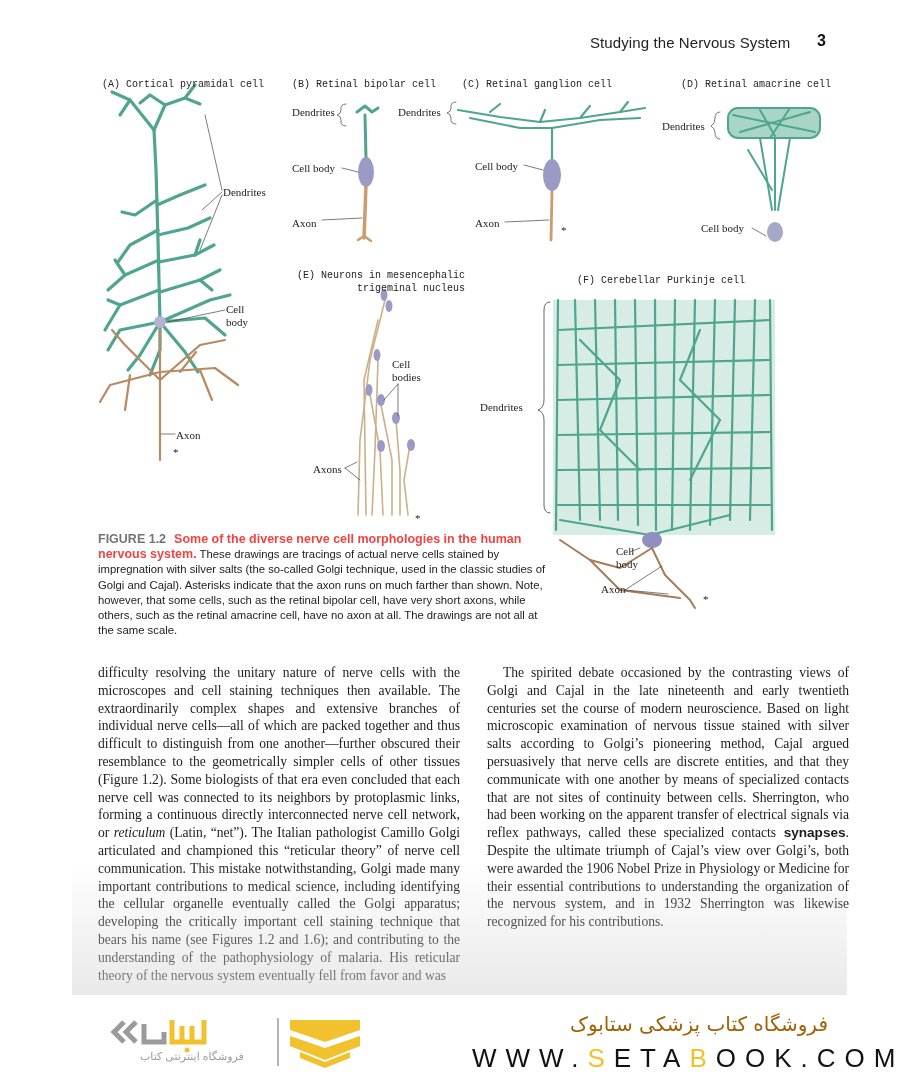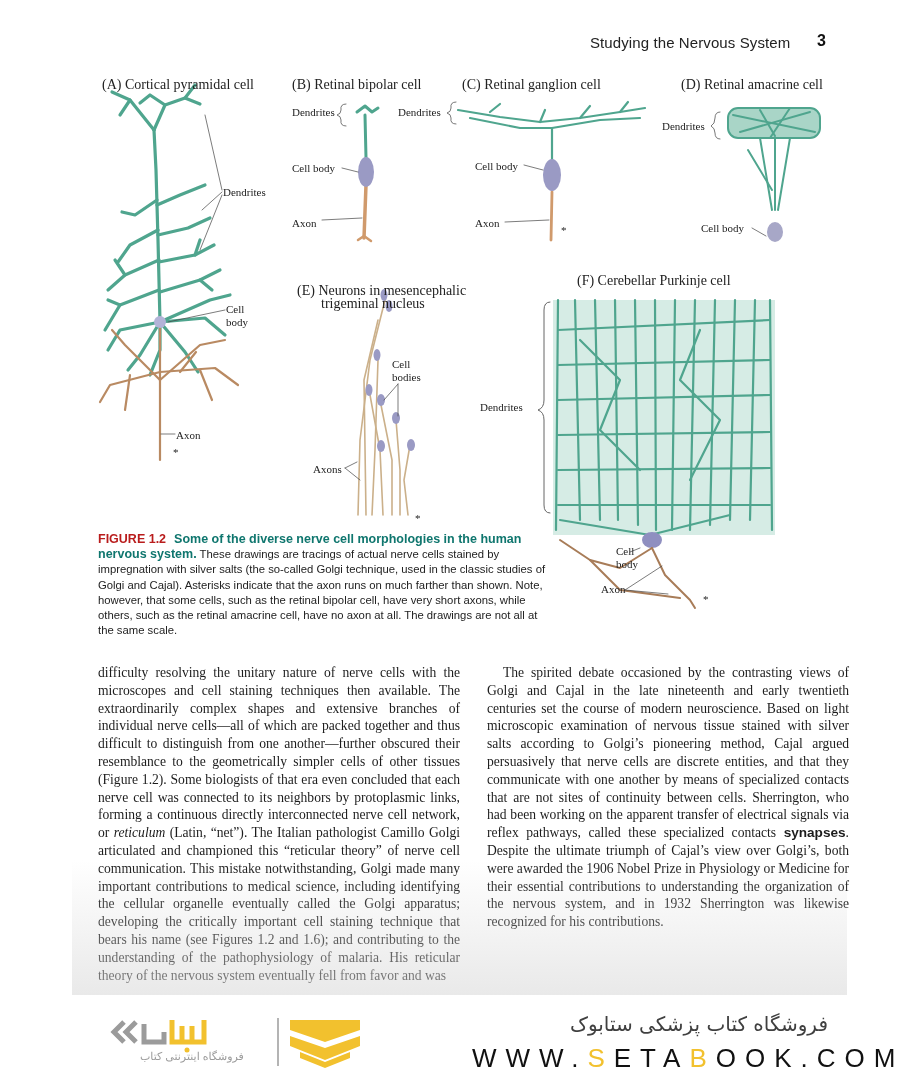--- a/index.html
+++ b/index.html
@@ -1,35 +1,35 @@
 <!DOCTYPE html>
 <html><head>
 <meta charset="utf-8">
 <style>
   html, body { margin:0; padding:0; }
   body { width:919px; height:1080px; background:#ffffff; position:relative; overflow:hidden; font-family:"DejaVu Serif", serif; color:#1f1f1f; }
   .page { position:absolute; left:72px; top:0; width:775px; height:995px; background:#ffffff; }
   .page-shadow { position:absolute; left:72px; top:860px; width:775px; height:135px; background:linear-gradient(to bottom, rgba(255,255,255,0) 0%, rgba(215,215,215,0.55) 100%); pointer-events:none; }
   .running-head { position:absolute; top:34px; left:590px; font-family:Liberation Sans, sans-serif; font-size:15px; color:#222; letter-spacing:0.1px; }
   .page-num { position:absolute; top:32px; left:817px; font-family:"Liberation Sans", sans-serif; font-weight:bold; font-size:16px; color:#111; }
-  .panel-label { position:absolute; font-family:Liberation Serif, serif; font-size:14px; color:#222; line-height:13px; }
+  .panel-label { position:absolute; font-family:Liberation Mono, monospace; font-size:10px; color:#222; line-height:13px; }
   .anno { position:absolute; font-family:"Liberation Serif", serif; font-size:11px; color:#222; line-height:12px; }
   .figure-svg { position:absolute; left:0; top:0; }
   .caption { position:absolute; left:98px; top:532px; width:448px; font-family:"Liberation Sans", sans-serif; font-size:11.3px; line-height:15.2px; color:#222; }
-  .caption .fig-num { color:#b91c1c; font-weight:bold; font-size:12.5px; margin-right:8px; }
-  .caption .fig-title { font-weight:bold; font-size:12.5px; color:#0f766e; }
+  .caption .fig-num { color:#737373; font-weight:bold; font-size:12.5px; margin-right:8px; }
+  .caption .fig-title { font-weight:bold; font-size:12.5px; color:#ef4444; }
   .body-col { position:absolute; top:664px; width:362px; font-family:"Liberation Serif", serif; font-size:13.6px; line-height:17.8px; color:#1c1c1c; text-align:justify; }
   .body-col p { margin:0; }
   .col-left { left:98px; }
   .col-right { left:487px; }
   .indent { text-indent:16px; }
   .kw { font-family:"Liberation Sans", sans-serif; font-weight:bold; }
   .footer { position:absolute; left:0; top:995px; width:919px; height:85px; background:#ffffff; }
   .logo-wrap { position:absolute; left:110px; top:1012px; width:260px; height:58px; }
-  .store-fa { position:absolute; left:570px; top:1012px; font-family:"DejaVu Sans", sans-serif; font-size:20px; color:#404040; direction:rtl; }
+  .store-fa { position:absolute; left:570px; top:1012px; font-family:"DejaVu Sans", sans-serif; font-size:20px; color:#a16207; direction:rtl; }
   .store-url { position:absolute; left:472px; top:1043px; font-family:"Liberation Sans", sans-serif; font-size:26px; letter-spacing:9px; color:#111; }
   .store-url .hl { color:#f2c12e; }
 </style>
 </head>
 <body>
 
 <div class="page"></div>
 
 <div class="running-head">Studying the Nervous System</div>
 <div class="page-num">3</div>
@@ -195,21 +195,21 @@
           <path d="M625 590 L668 594"></path>
       </g>
     </g>
   </g>
 </svg>
 
 <div class="panel-label" style="left:102px; top:78px;">(A)  Cortical pyramidal cell</div>
 <div class="panel-label" style="left:292px; top:78px;">(B)  Retinal bipolar cell</div>
 <div class="panel-label" style="left:462px; top:78px;">(C)  Retinal ganglion cell</div>
 <div class="panel-label" style="left:681px; top:78px;">(D)  Retinal amacrine cell</div>
-<div class="panel-label" style="left:297px; top:284px;">
+<div class="panel-label" style="left:297px; top:269px;text-align:right;">
   <span>(E)  Neurons in mesencephalic</span><br>
   <span style="padding-left:24px;">trigeminal nucleus</span>
 </div>
 <div class="panel-label" style="left:577px; top:274px;">(F)  Cerebellar Purkinje cell</div>
 
 <div class="anno" style="left:223px; top:186px;">Dendrites</div>
 <div class="anno" style="left:226px; top:303px;">Cell</div>
 <div class="anno" style="left:226px; top:316px;">body</div>
 <div class="anno" style="left:176px; top:429px;">Axon</div>
 <div class="anno" style="left:173px; top:446px;">*</div>

